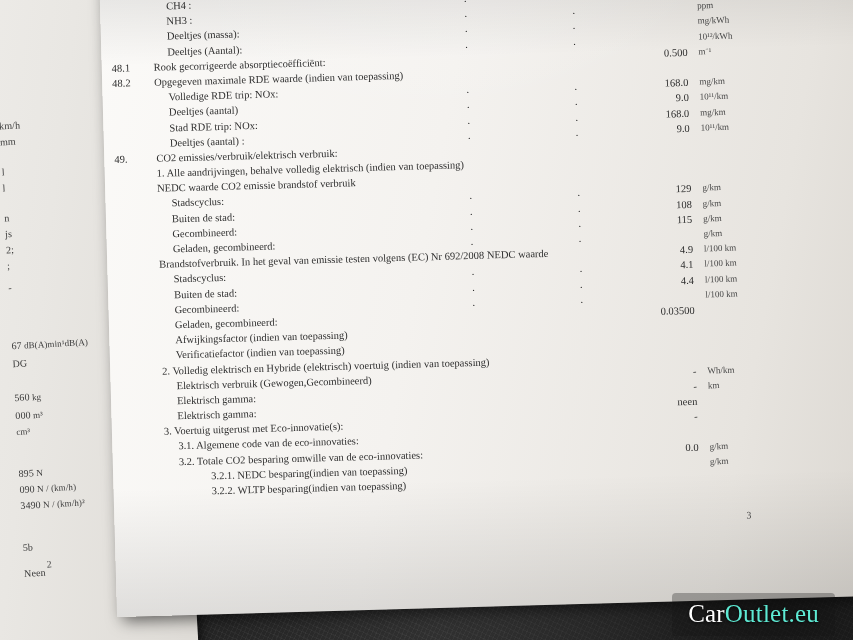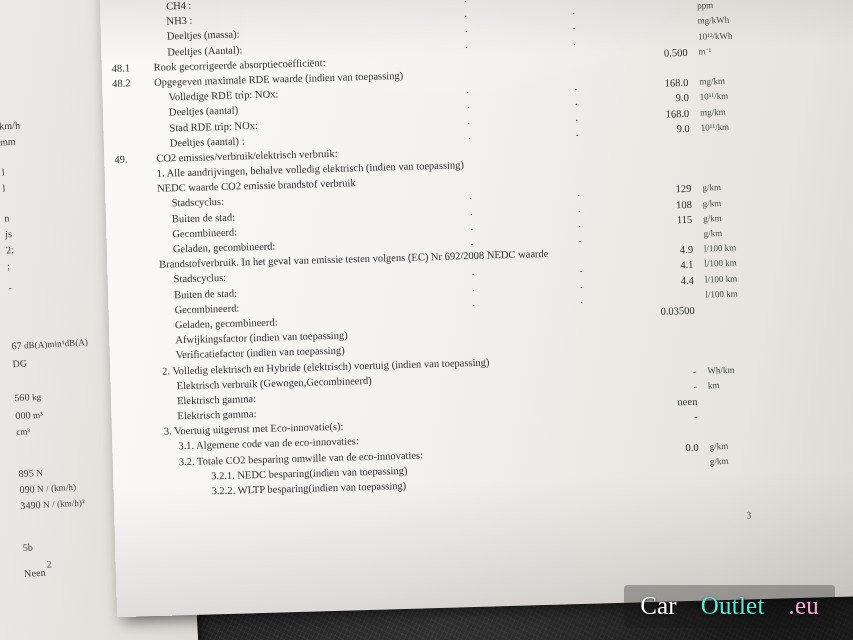--- a/index.html
+++ b/index.html
@@ -128,35 +128,34 @@
   .blur-top {
     position: absolute; left:0; top:0; width:100%; height:70px;
     backdrop-filter: blur(0.6px);
     pointer-events: none;
   }
 
   
   .watermark {
     position: absolute;
     right: 18px;
-    bottom: 12px;
+    bottom: 4px;
     display: flex;
     align-items: flex-start;
     padding: 7px 16px 8px 16px;
     background: rgba(20,20,20,0.30);
     border-radius: 4px;
     font-family: "Liberation Serif", serif;
     font-size: 25px;
     letter-spacing: .2px;
     color: #ffffff;
     text-shadow: 0 1px 3px rgba(0,0,0,0.8);
-    gap: 24px;
   }
   .watermark .wm-out { color: #5eead4; }
-  .watermark .wm-eu { color: #f9a8d4; }
+  .watermark .wm-eu { color: #5eead4; }
 
   .glare {
     position: absolute;
     left: 120px; top: -30px;
     width: 520px; height: 180px;
     background: radial-gradient(ellipse at 40% 0%, rgba(255,255,255,0.30) 0%, rgba(255,255,255,0) 70%);
     transform: rotate(-2deg);
     pointer-events: none;
   }
 </style>

